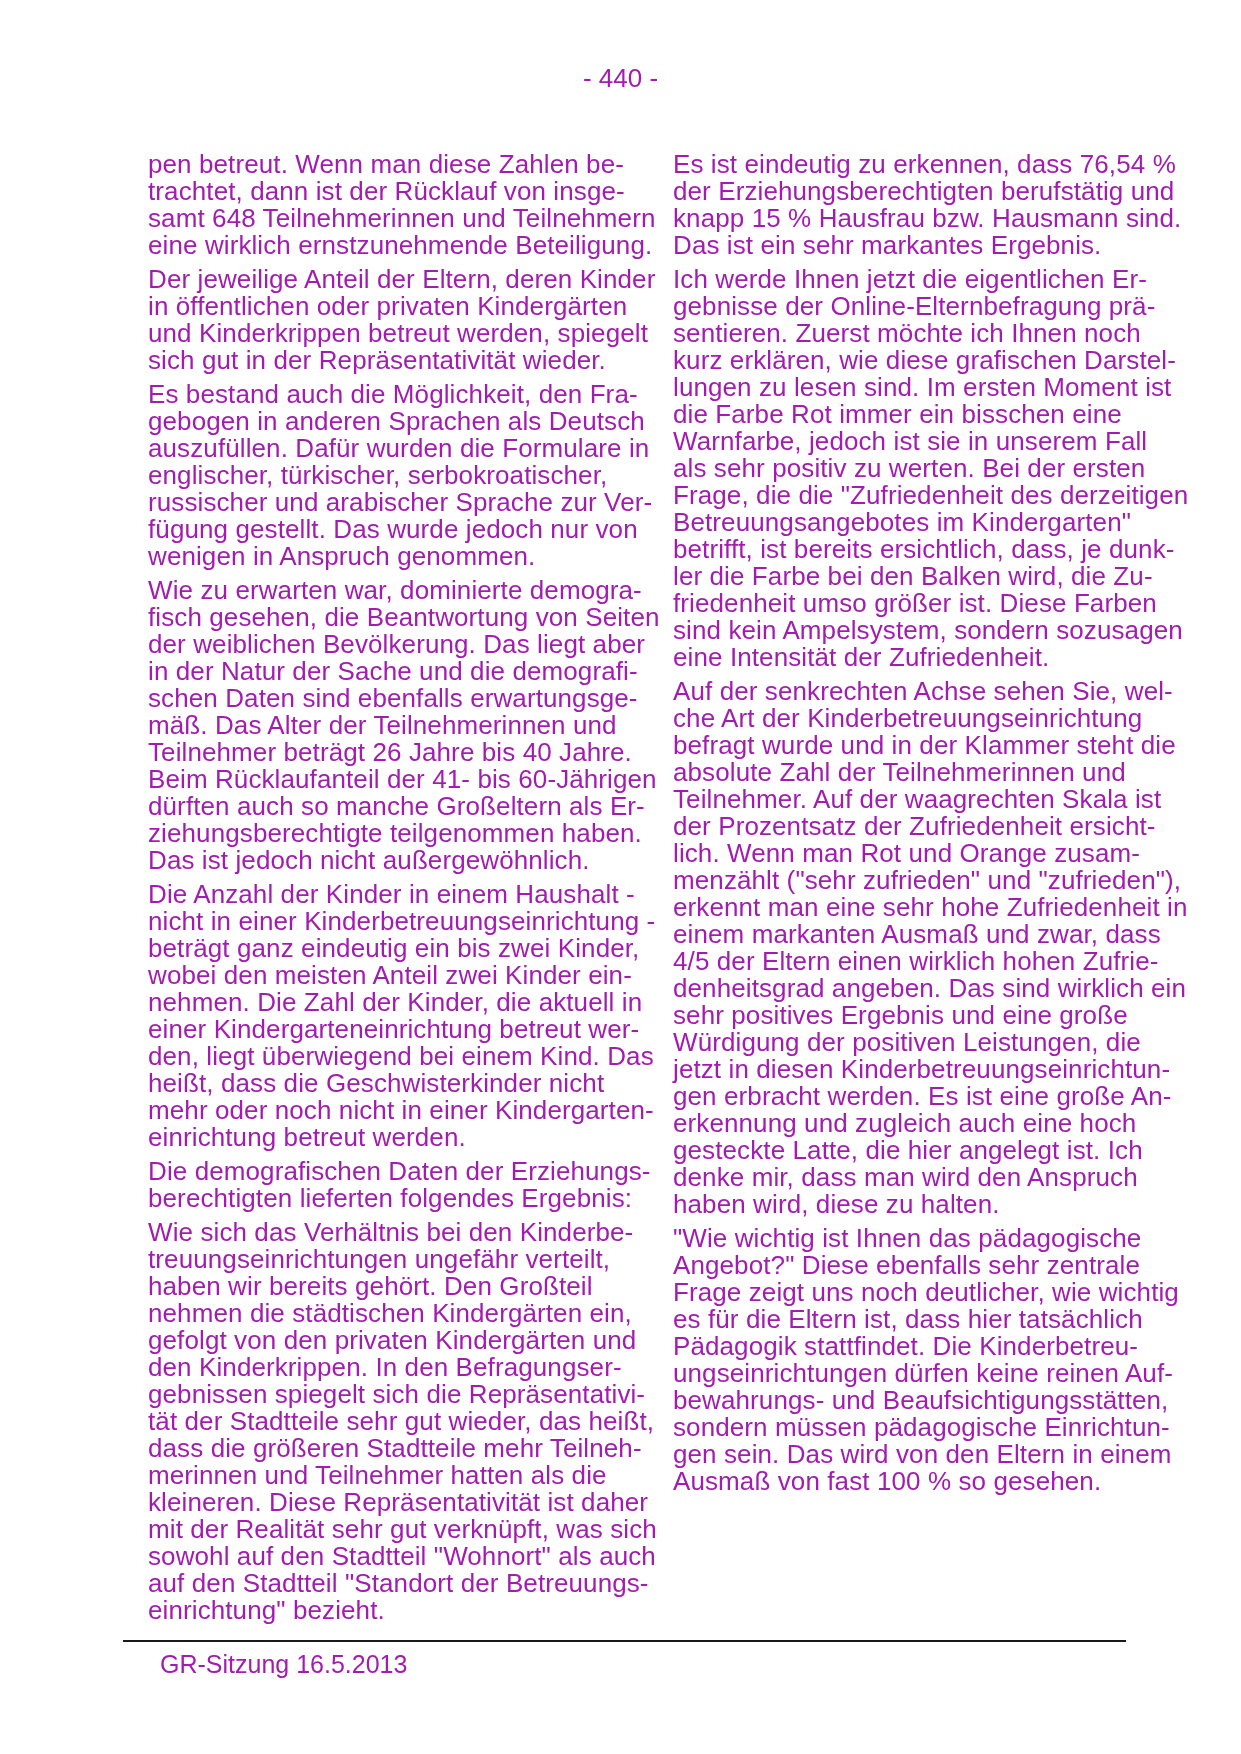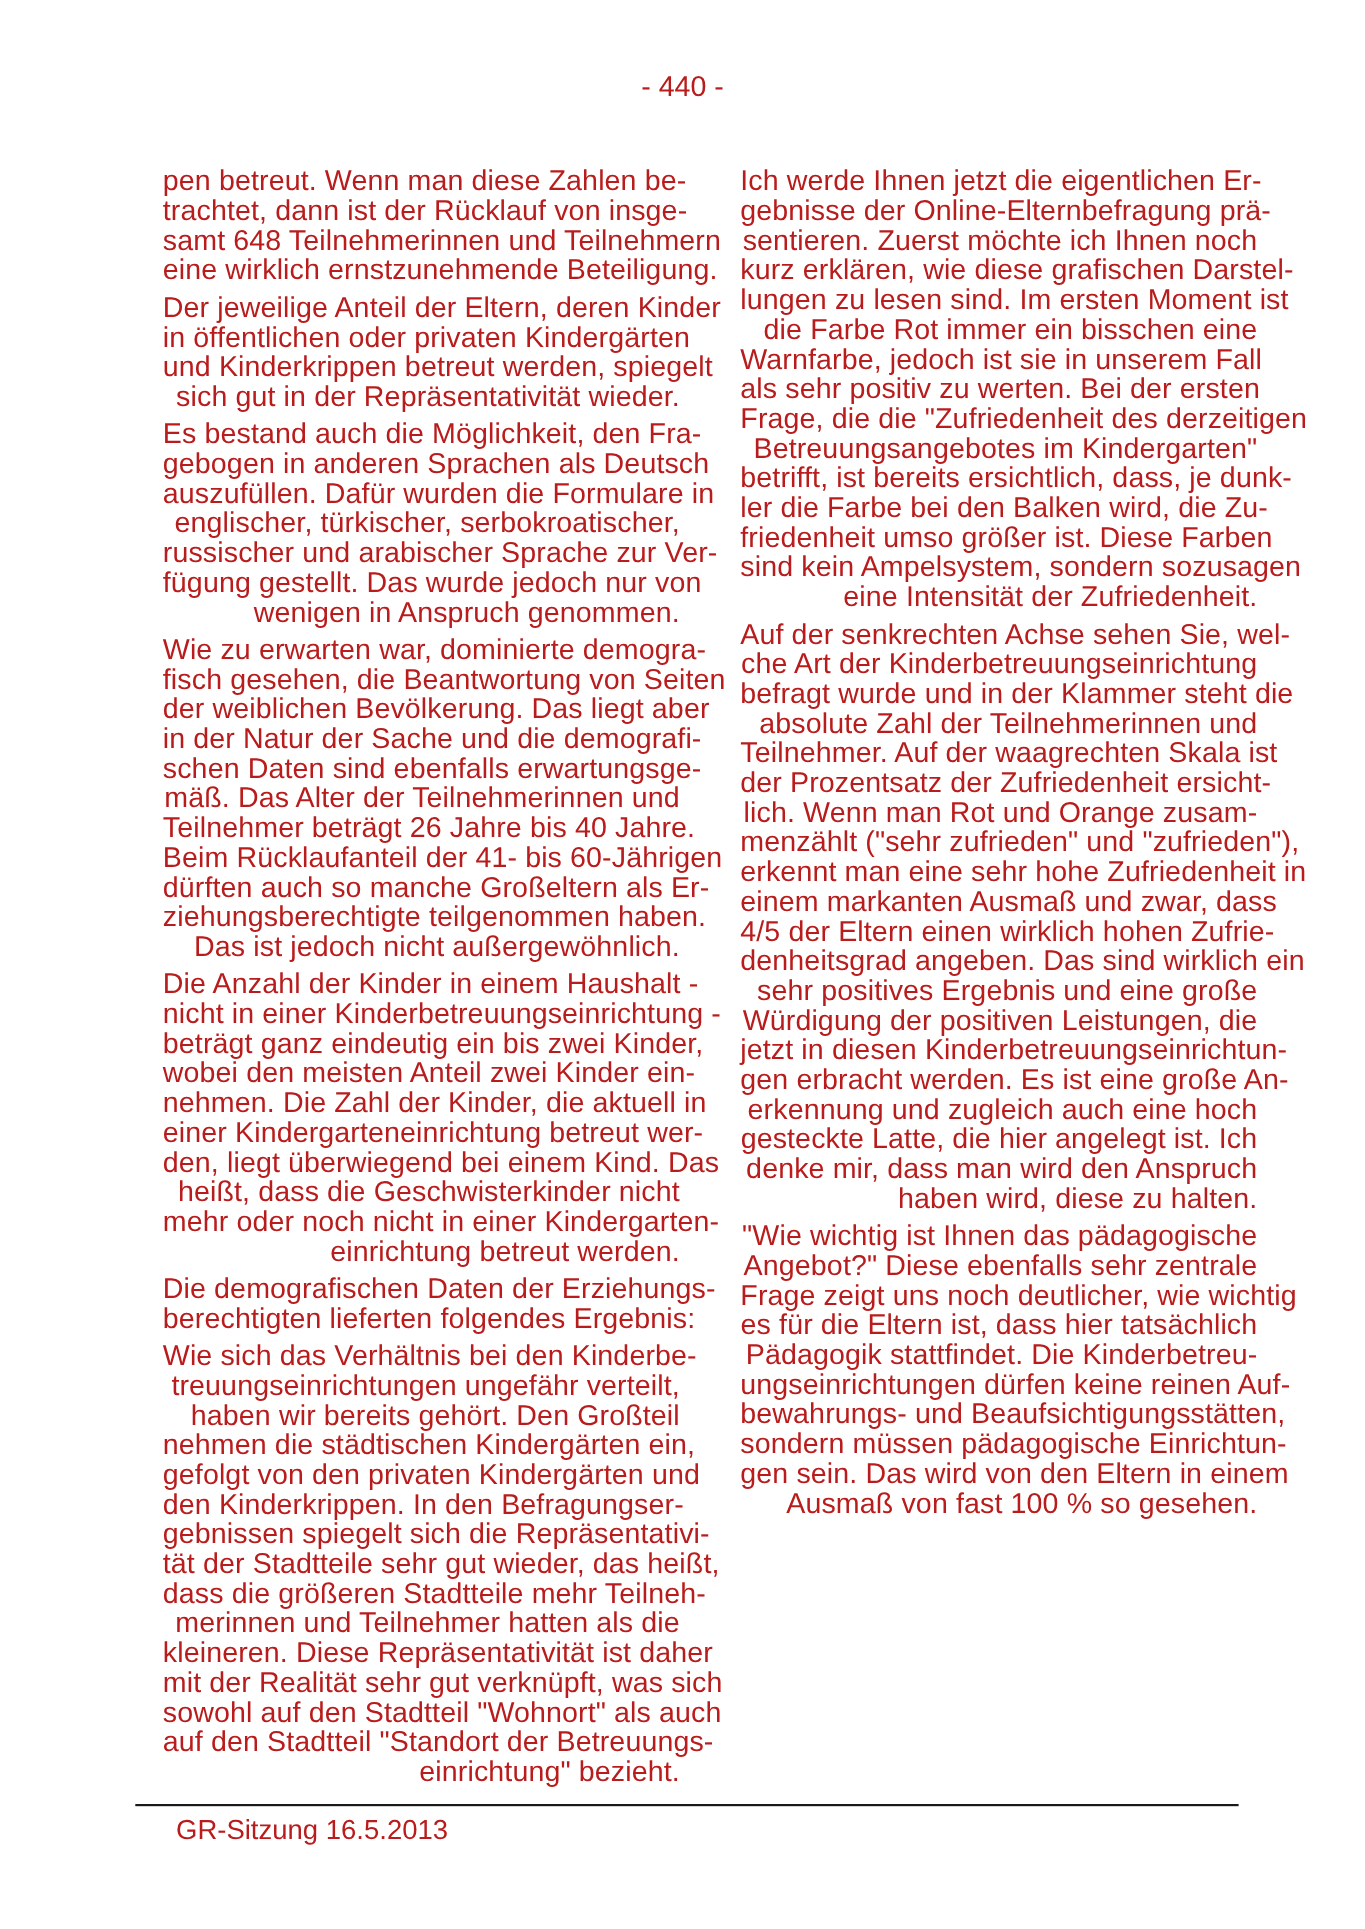--- a/index.html
+++ b/index.html
@@ -6,21 +6,21 @@
     margin: 0;
     padding: 0;
     background: #ffffff;
   }
   .page {
     position: relative;
     width: 1241px;
     height: 1754px;
     background: #ffffff;
     font-family: "Liberation Sans", "DejaVu Sans", sans-serif;
-    color: #b91c1c;
+    color: #a21caf;
     overflow: hidden;
   }
   .page-number {
     position: absolute;
     top: 64px;
     left: 0;
     right: 0;
     text-align: center;
     font-size: 26px;
     line-height: 28px;
@@ -36,21 +36,20 @@
     width: 470px;
   }
   .column-right {
     left: 673px;
     width: 470px;
   }
   .para {
     white-space: pre;
     margin: 0 0 7px 0;
     letter-spacing: 0.1px;
-    text-align: right;
   }
   .footer-rule {
     position: absolute;
     left: 123px;
     top: 1640px;
     width: 1003px;
     height: 2px;
     background: #1a1a1a;
   }
   .footer-text {
@@ -118,20 +117,24 @@
 dass die größeren Stadtteile mehr Teilneh-
 merinnen und Teilnehmer hatten als die
 kleineren. Diese Repräsentativität ist daher
 mit der Realität sehr gut verknüpft, was sich
 sowohl auf den Stadtteil "Wohnort" als auch
 auf den Stadtteil "Standort der Betreuungs-
 einrichtung" bezieht.</div>
   </div>
 
   <div class="column column-right">
+    <div class="para">Es ist eindeutig zu erkennen, dass 76,54 %
+der Erziehungsberechtigten berufstätig und
+knapp 15 % Hausfrau bzw. Hausmann sind.
+Das ist ein sehr markantes Ergebnis.</div>
     <div class="para">Ich werde Ihnen jetzt die eigentlichen Er-
 gebnisse der Online-Elternbefragung prä-
 sentieren. Zuerst möchte ich Ihnen noch
 kurz erklären, wie diese grafischen Darstel-
 lungen zu lesen sind. Im ersten Moment ist
 die Farbe Rot immer ein bisschen eine
 Warnfarbe, jedoch ist sie in unserem Fall
 als sehr positiv zu werten. Bei der ersten
 Frage, die die "Zufriedenheit des derzeitigen
 Betreuungsangebotes im Kindergarten"

